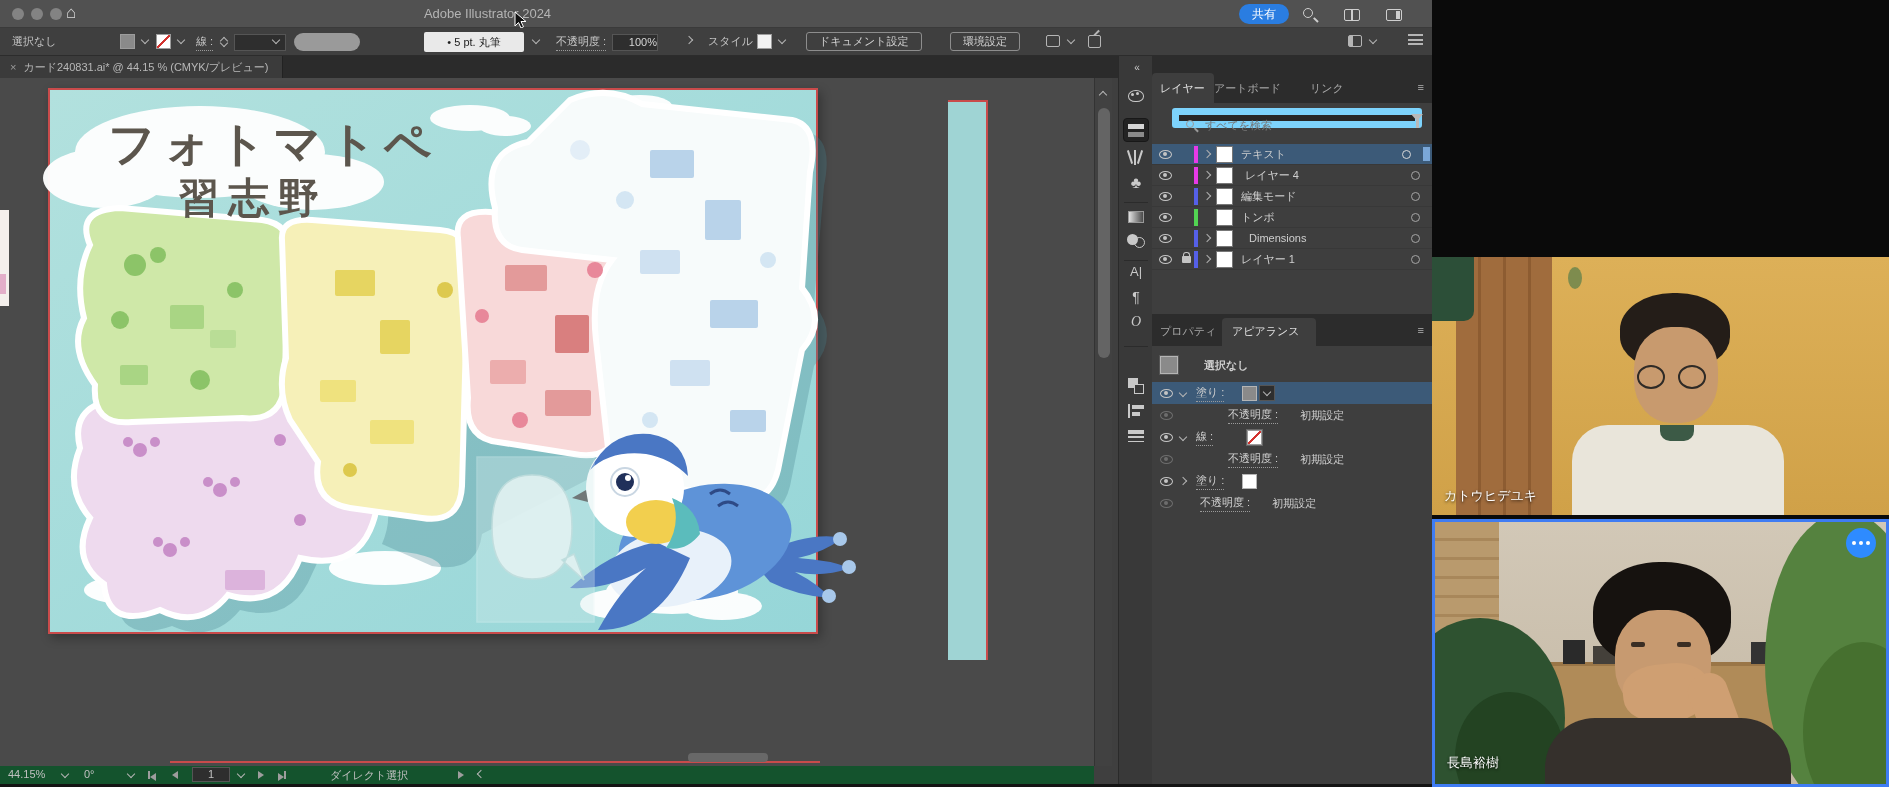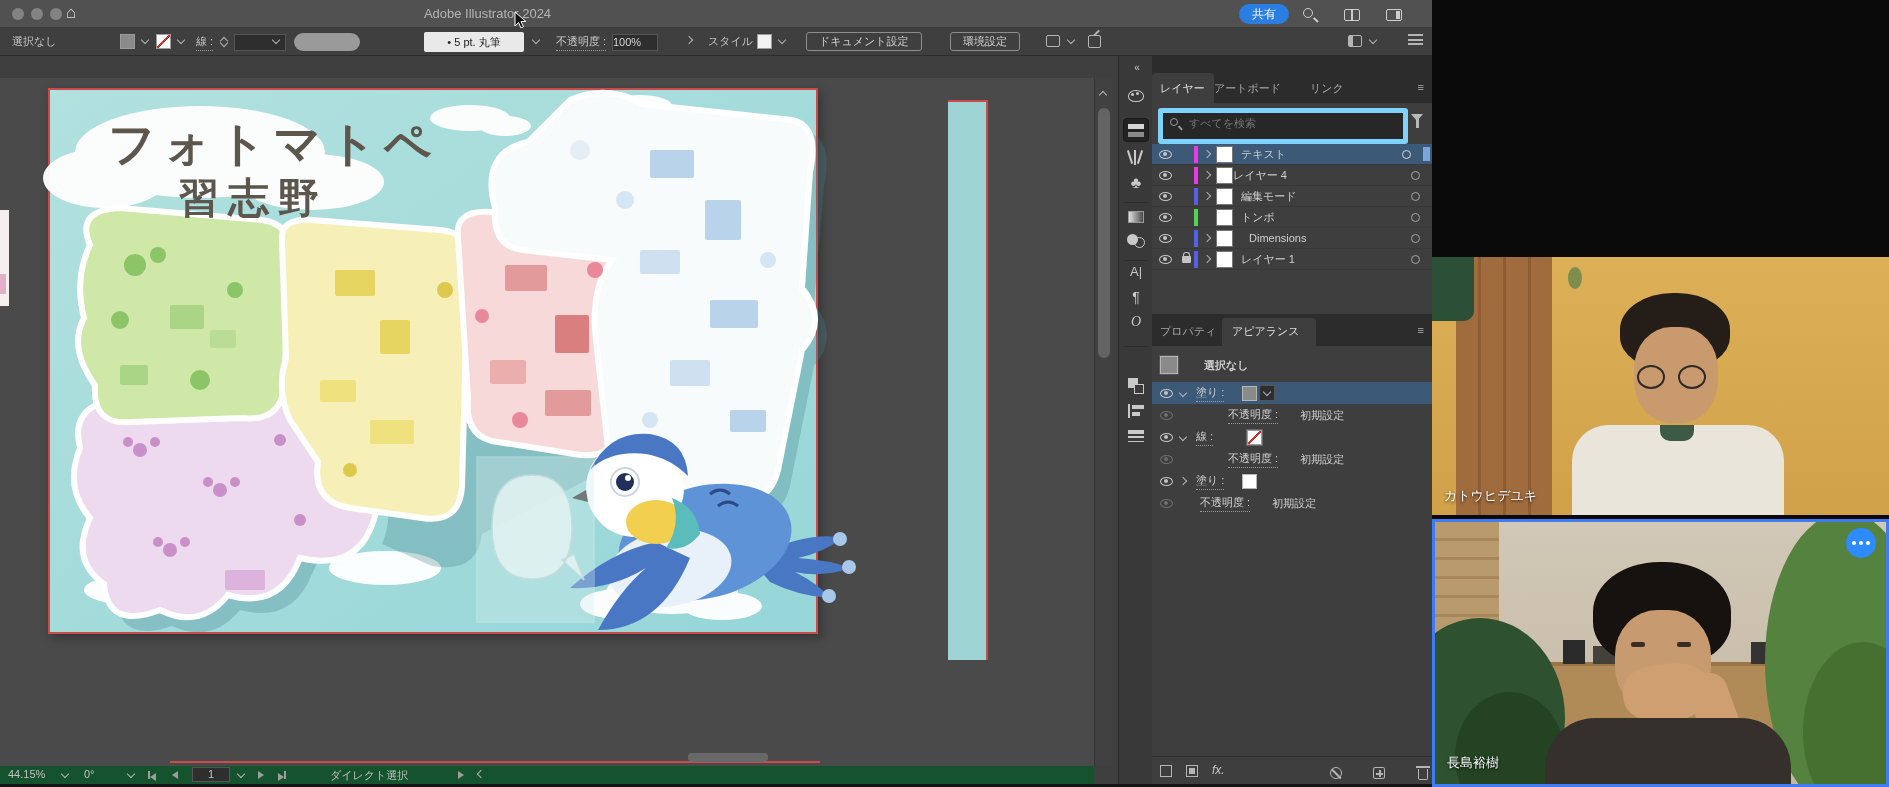--- a/index.html
+++ b/index.html
@@ -53,21 +53,21 @@
   .strip-ic { position:absolute; left:0; width:34px; text-align:center; color:#c9c9c9; font-size:13px; }
   .strip-div { position:absolute; left:5px; width:24px; height:1px; background:#2b2b2b; }
   .sel-tool { position:absolute; left:4px; width:26px; height:24px; background:#232323; border:1px solid #181818; border-radius:4px; }
 
   .panels { position:absolute; left:1152px; top:56px; width:280px; height:728px; background:#3e3e3e; }
   .phead { position:absolute; left:0; width:280px; background:#2c2c2c; }
   .ptab { position:absolute; font-size:11px; color:#a9a9a9; }
   .ptab.active { color:#e0e0e0; }
   .tabblock { position:absolute; background:#3e3e3e; border-radius:4px 4px 0 0; }
   .pmenu { position:absolute; right:8px; color:#b5b5b5; font-size:11px; letter-spacing:0; }
-  .searchfield { position:absolute; left:6px; top:52px; width:250px; height:36px; background:#272727; border:5px solid #7dd3fc; border-radius:3px; color:#9a9a9a; }
+  .searchfield { position:absolute; left:20px; top:52px; width:250px; height:20px; background:#272727; border:7px solid #7dd3fc; border-radius:3px; color:#9a9a9a; }
   .searchfield input { position:absolute; left:26px; top:2px; width:215px; height:16px; background:transparent; border:none; outline:none; color:#bdbdbd; font-size:11px; font-family:inherit; }
   .sf-glass { position:absolute; left:7px; top:5px; width:8px; height:8px; border:1.5px solid #9a9a9a; border-radius:50%; }
   .sf-glass::after { content:""; position:absolute; left:7px; top:8px; width:5px; height:1.5px; background:#9a9a9a; transform:rotate(45deg); }
   .funnel { position:absolute; right:9px; top:58px; width:0; height:0; border-left:6px solid transparent; border-right:6px solid transparent; border-top:7px solid #b9b9b9; }
   .funnel::after { content:""; position:absolute; left:-1.5px; top:-2px; width:3px; height:9px; background:#b9b9b9; }
 
   .lrow { position:absolute; left:0; width:280px; height:21px; display:flex; align-items:center; font-size:11px; color:#cfcfcf; border-bottom:1px solid #383838; }
   .lrow.selected { background:#3c5a78; }
   .eye { width:13px; height:9px; border:1px solid #c4c4c4; border-radius:50%; position:relative; display:inline-block; flex:none; }
   .eye::after { content:""; position:absolute; left:50%; top:50%; transform:translate(-50%,-50%); width:4px; height:4px; border-radius:50%; background:#c4c4c4; }
@@ -136,37 +136,42 @@
       <span class="cb chev" style="left:178px;top:9px"></span>
       <span class="cb ulabel" style="left:196px">線 :</span>
       <span class="cb chev up" style="left:221px;top:10px"></span>
       <span class="cb chev" style="left:221px;top:12px"></span>
       <span class="cb darkfield" style="left:234px;width:52px"></span>
       <span class="cb chev" style="left:273px;top:9px"></span>
       <span class="cb" style="left:294px;top:5px;width:66px;height:18px;background:#9a9a9a;border-radius:9px"></span>
       <span class="cb" style="left:424px;top:4px;width:100px;height:20px;background:#e9e9e9;border-radius:2px;color:#1c1c1c;line-height:20px;text-align:center"><span>•</span> <span>5 pt. 丸筆</span></span>
       <span class="cb chev" style="left:533px;top:9px"></span>
       <span class="cb ulabel" style="left:556px">不透明度 :</span>
-      <span class="cb darkfield" style="left:612px;width:46px;color:#d5d5d5;text-align:left;line-height:15px">100%</span>
+      <span class="cb darkfield" style="left:612px;width:46px;color:#d5d5d5;text-align:right;line-height:15px">100%</span>
       <span class="cb chev" style="left:686px;top:9px;transform:rotate(-45deg)"></span>
       <span class="cb" style="left:708px">スタイル :</span>
       <span class="cb swatch" style="left:757px;background:#f2f2f2"></span>
       <span class="cb chev" style="left:779px;top:9px"></span>
       <span class="cb btn-outline" style="left:806px;top:4px">ドキュメント設定</span>
       <span class="cb btn-outline" style="left:950px;top:4px">環境設定</span>
       <span class="cb" style="left:1046px;top:7px;width:14px;height:12px;border:1.5px solid #b5b5b5;border-radius:2px"></span>
       <span class="cb chev" style="left:1068px;top:9px"></span>
       <span class="cb" style="left:1088px;top:7px;width:13px;height:13px;border:1.5px solid #b5b5b5;border-radius:2px">
           <span class="abs" style="left:4px;top:-4px;width:7px;height:1.5px;background:#b5b5b5;transform:rotate(-45deg)"></span>
         </span>
       <span class="cb" style="left:1348px;top:7px;width:14px;height:12px;border:1.5px solid #b5b5b5;border-radius:2px;background:linear-gradient(90deg,#b5b5b5 4px,transparent 4px)"></span>
       <span class="cb chev" style="left:1370px;top:9px"></span>
       <span class="cb" style="left:1408px;top:6px;width:15px;height:11px;border-top:2px solid #b5b5b5;border-bottom:2px solid #b5b5b5;background:linear-gradient(#b5b5b5,#b5b5b5) center/15px 2px no-repeat"></span>
     </div>
 
+    <div class="tabbar">
+      <div class="doctab">
+        <span style="margin-right:7px;color:#9a9a9a">×</span><span>カード240831.ai* @ 44.15 % (CMYK/プレビュー)</span>
+      </div>
+    </div>
 
     <div class="canvas">
 
       <div class="abs" style="left:0;top:132px;width:9px;height:96px;background:#f4efec"></div>
       <div class="abs" style="left:0;top:196px;width:6px;height:20px;background:#e3aec9"></div>
 
       <div class="abs" style="left:948px;top:22px;width:40px;height:560px;background:#9fd4d4;border-top:2px solid #c94b4b;border-right:2px solid #c94b4b"></div>
 
       <div class="abs" style="left:170px;top:683px;width:650px;height:2px;background:#c94b4b"></div>
 
@@ -400,21 +405,21 @@
       <div class="lrow" style="top:109px">
         <span class="cell" style="width:26px">
             <span class="eye"></span>
           </span>
         <span class="cell" style="width:16px"></span>
         <span class="cbar" style="background:#e83ae8"></span>
         <span class="cell" style="width:18px">
             <span class="exp"></span>
           </span>
         <span class="thumb"></span>
-        <span style="flex:1;padding-left:0">レイヤー 4</span>
+        <span style="flex:1;padding-left:12px">レイヤー 4</span>
         <span class="tgt" style="margin-right:12px"></span>
       </div>
       <div class="lrow" style="top:130px">
         <span class="cell" style="width:26px">
             <span class="eye"></span>
           </span>
         <span class="cell" style="width:16px"></span>
         <span class="cbar" style="background:#5560e8"></span>
         <span class="cell" style="width:18px">
             <span class="exp"></span>
@@ -517,28 +522,20 @@
         <span style="width:15px;height:15px;background:#fff;border:1px solid #b5b5b5;margin-left:18px"></span>
       </div>
       <div class="arow" style="top:436px">
         <span class="cell" style="width:28px">
             <span class="eye dim"></span>
           </span>
         <span class="ulabel" style="margin-left:20px">不透明度 :</span>
         <span style="margin-left:22px">初期設定</span>
       </div>
 
-      <div class="abs" style="left:0;top:700px;width:280px;height:28px;border-top:1px solid #2e2e2e">
-        <span class="abs icn-sq" style="left:8px;top:8px"></span>
-        <span class="abs icn-sq fill" style="left:34px;top:8px"></span>
-        <span class="abs" style="left:60px;top:6px;color:#c6c6c6;font-size:12px;font-style:italic">fx.</span>
-        <span class="abs noslash" style="left:178px;top:8px"></span>
-        <span class="abs plus-sq" style="left:205px;top:8px"></span>
-        <span class="abs trash" style="left:233px;top:9px"></span>
-      </div>
     </div>
   </div>
 
   <div class="video-col">
 
 
     <div class="tile" style="top:257px;height:258px;background:linear-gradient(180deg,#ddb058,#d0a148)">
       <div class="abs" style="left:24px;top:0;width:96px;height:258px;background:repeating-linear-gradient(90deg,#a06c3d 0 22px,#8d5c31 22px 25px)"></div>
       <div class="abs" style="left:0;top:0;width:42px;height:64px;background:#2c4f38;border-radius:0 0 10px 0"></div>
       <div class="blob" style="left:136px;top:10px;width:14px;height:22px;background:#7e8c4e"></div>

